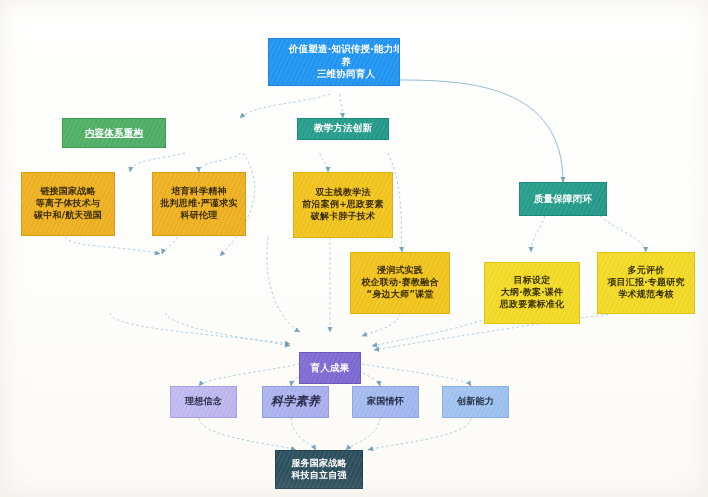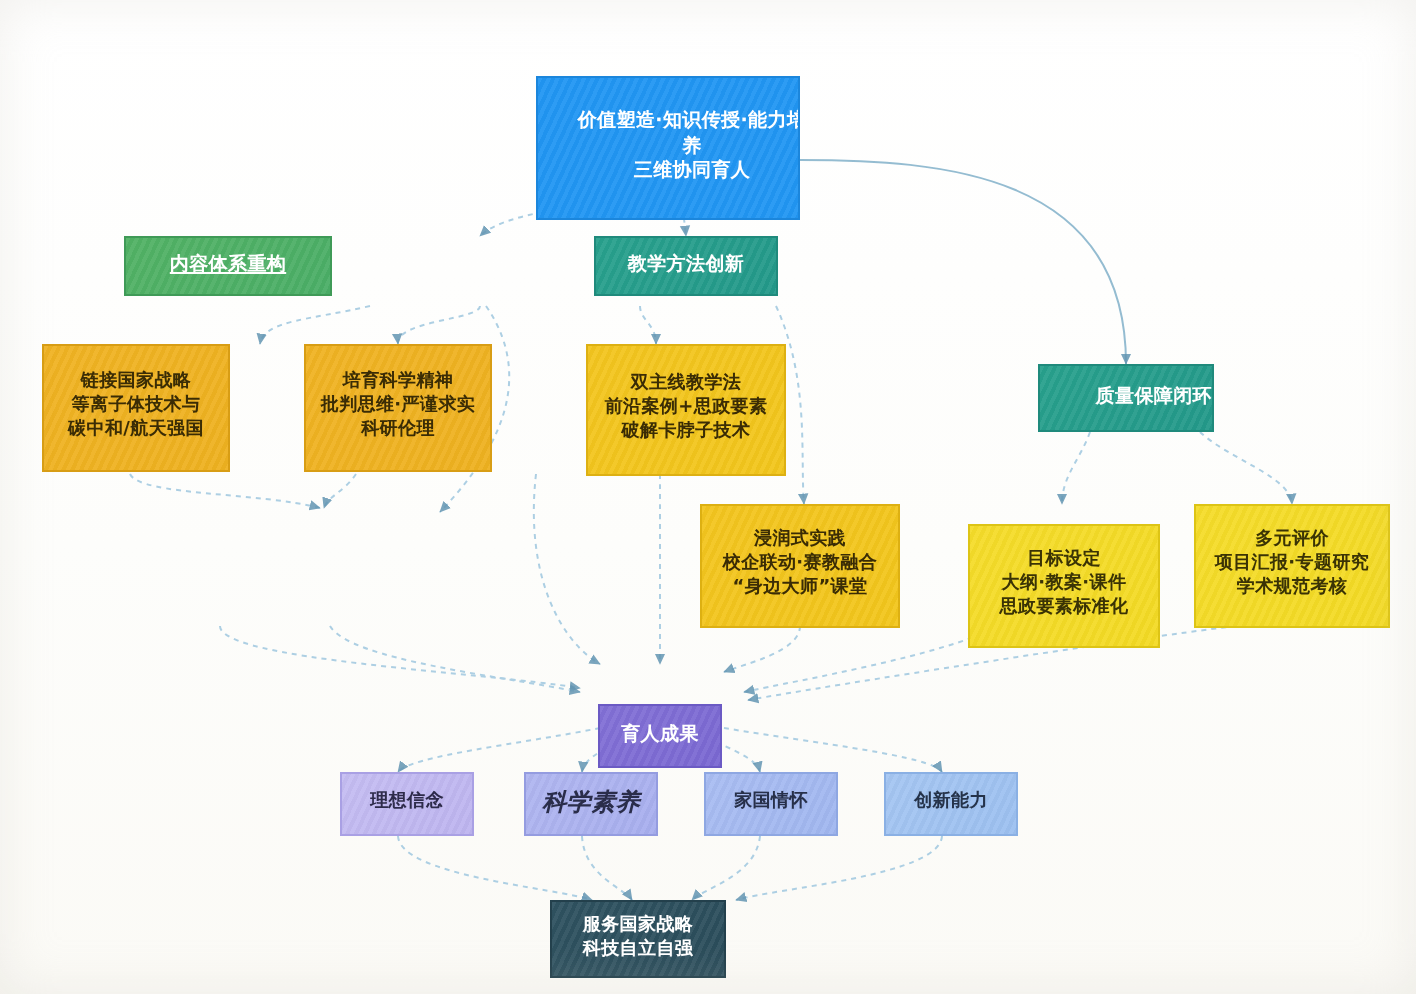--- a/index.html
+++ b/index.html
@@ -165,33 +165,33 @@
       <path d="M345,364 C362,374 378,378 380,386"></path>
       <path d="M362,364 C410,372 466,378 471,386"></path>
 
       <path d="M199,418 C200,438 278,444 296,450"></path>
       <path d="M291,418 C292,438 312,444 316,450"></path>
       <path d="M380,418 C378,438 352,444 346,450"></path>
       <path d="M471,418 C470,438 388,444 368,450"></path>
     </g>
   </svg>
 
-  <div class="node n-root" style="left:268px;top:38px;width:132px;height:72px;padding-left:24px;">
+  <div class="node n-root" style="left:268px;top:38px;width:132px;height:48px;padding-left:24px;">
     <span class="t1">价值塑造·知识传授·能力培</span>
     <span class="t1">养</span>
     <span class="t1">三维协同育人</span>
   </div>
 
   <div class="node n-green" style="left:62px;top:118px;width:104px;height:30px;text-decoration:underline;">
     <span>内容体系重构</span>
   </div>
-  <div class="node n-teal" style="left:297px;top:118px;width:92px;height:30px;font-family:Liberation Mono, monospace;">
+  <div class="node n-teal" style="left:297px;top:118px;width:92px;height:22px;font-family:Liberation Mono, monospace;">
     <span>教学方法创新</span>
   </div>
-  <div class="node n-teal" style="left:519px;top:182px;width:88px;height:34px;align-items:flex-end;">
+  <div class="node n-teal" style="left:519px;top:182px;width:88px;height:34px;">
     <span>质量保障闭环</span>
   </div>
 
   <div class="node n-amber" style="left:21px;top:172px;width:94px;height:64px;">
     <span class="t1">链接国家战略</span>
     <span class="t2">等离子体技术与</span>
     <span class="t3">碳中和/航天强国</span>
   </div>
   <div class="node n-amber" style="left:152px;top:172px;width:94px;height:64px;">
     <span class="t1">培育科学精神</span>

